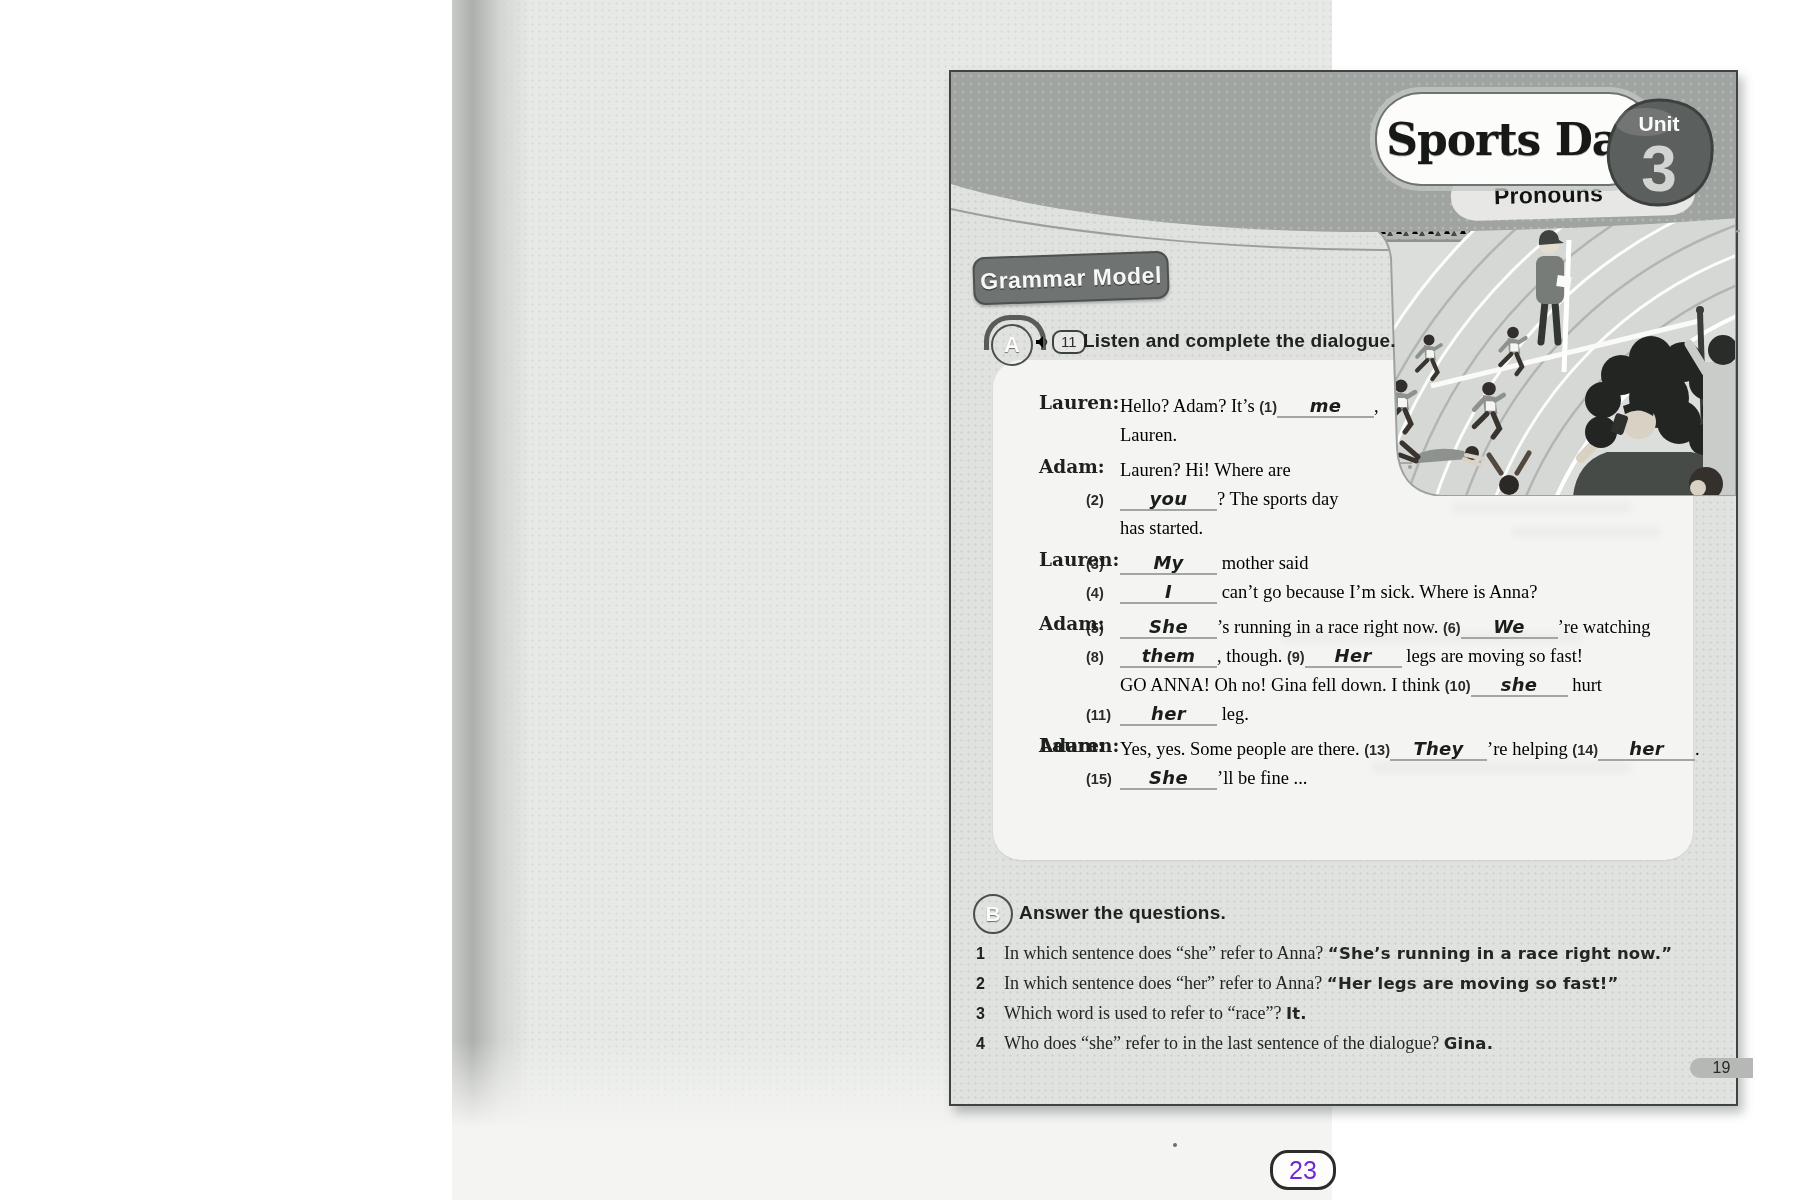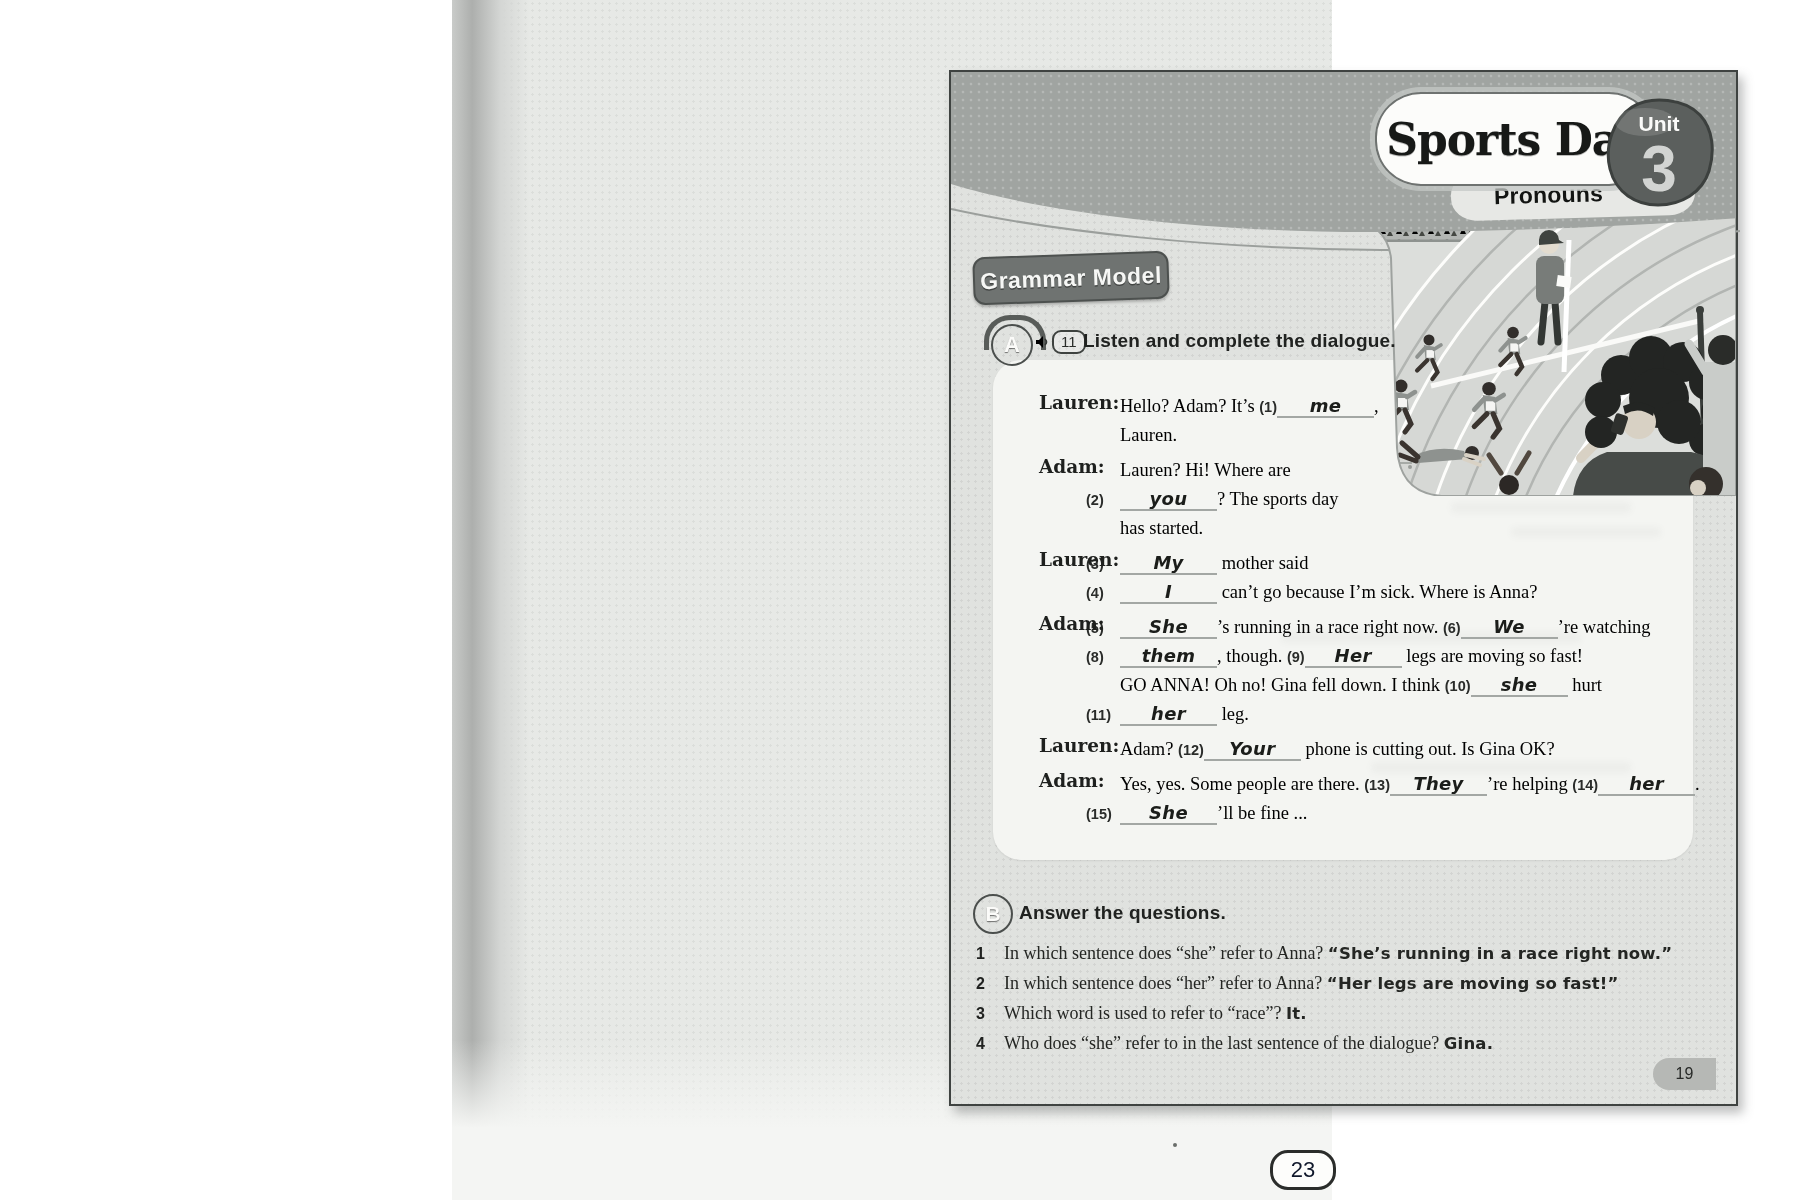--- a/index.html
+++ b/index.html
@@ -9,21 +9,21 @@
   .scan{position:absolute;left:452px;top:0;width:880px;height:1200px;
         background-color:#e7e9e6;
         background-image:radial-gradient(rgba(140,144,141,.13) 1.3px,rgba(0,0,0,0) 1.4px);
         background-size:7px 7px;}
   .scan .gutter{position:absolute;left:0;top:0;width:78px;height:100%;
         background:linear-gradient(90deg,#c9cbc9 0,#adafad 26%,#d4d6d4 62%,rgba(231,233,230,0) 100%);}
   .scan .bottomfade{position:absolute;left:0;top:1040px;width:100%;height:160px;
         background:linear-gradient(180deg,rgba(246,247,245,0) 0,#f4f5f3 55%);}
   .scan-oval{position:absolute;left:818px;top:1150px;width:60px;height:34px;border:3px solid #2b2d2b;
         border-radius:18px;background:#fdfdfb;display:flex;align-items:center;justify-content:center;
-        font-size:22px;color:#0f172a;}
+        font-size:25px;color:#6d28d9;}
   .speck{position:absolute;left:721px;top:1143px;width:4px;height:4px;border-radius:50%;background:#6a6e6b;}
   
   .page{position:absolute;left:497px;top:70px;width:789px;height:1036px;box-sizing:border-box;
         border:2.5px solid #3f4341;background-color:#e0e2df;
         background-image:radial-gradient(rgba(130,134,131,.15) 1.3px,rgba(0,0,0,0) 1.4px);
         background-size:7px 7px;
         box-shadow:5px 7px 10px rgba(70,73,71,.35);}
   
   .band{position:absolute;left:0;top:0;width:100%;height:170px;z-index:3;
         background-color:#a0a4a1;
@@ -81,21 +81,21 @@
   
   .questions{position:absolute;left:25px;top:866px;z-index:3;font-family:"Liberation Serif",serif;
        font-size:18px;color:#242623;}
   .qrow{line-height:30px;height:30px;white-space:nowrap;}
   .qrow .qnum{display:inline-block;width:28px;font-family:"Liberation Sans",sans-serif;
        font-weight:bold;font-size:16px;color:#202220;}
   .qanswer{font-family:"DejaVu Sans",sans-serif;font-weight:bold;font-size:16.5px;color:#17191
 
 6;letter-spacing:.2px;}
   
-  .tab19{position:absolute;left:702px;top:986px;width:63px;height:32px;background:#b6b8b5;
+  .tab19{position:absolute;left:739px;top:986px;width:63px;height:20px;background:#b6b8b5;
        border-radius:16px 0 0 16px;z-index:3;display:flex;align-items:center;justify-content:center;
        font-size:16px;color:#282a28;text-align:right;}
   
   .ill{position:absolute;left:300px;top:128px;width:485px;height:296px;z-index:2;}
   .ghost{position:absolute;background:#7c807d;opacity:.06;filter:blur(3px);border-radius:4px;z-index:2;}
 </style>
 </head>
 <body>
 
 <div class="stage">
@@ -280,23 +280,20 @@
             <span class="speaker">Adam:</span>
             <div class="lines">
               <div class="line"><span class="num lead">(5) </span><span class="blank">She</span><span>’s running in a race right now. </span><span class="num">(6) </span><span class="blank">We</span><span>’re watching</span></div>
               <div class="line"><span class="num lead">(8) </span><span class="blank">them</span><span>, though. </span><span class="num">(9) </span><span class="blank">Her</span><span> legs are moving so fast!</span></div>
               <div class="line"><span>GO ANNA! Oh no! Gina fell down. I think </span><span class="num">(10) </span><span class="blank">she</span><span> hurt</span></div>
               <div class="line"><span class="num lead">(11) </span><span class="blank">her</span><span> leg.</span></div>
             </div>
           </div>
           <div class="turn">
             <span class="speaker">Lauren:</span>
-            <div class="lines">
-              <div class="line"><span>Adam? </span><span class="num">(12) </span><span class="blank">Your</span><span> phone is cutting out. Is Gina OK?</span></div>
-            </div>
           </div>
           <div class="turn">
             <span class="speaker">Adam:</span>
             <div class="lines">
               <div class="line"><span>Yes, yes. Some people are there. </span><span class="num">(13) </span><span class="blank">They</span><span>’re helping </span><span class="num">(14) </span><span class="blank">her</span><span>.</span></div>
               <div class="line"><span class="num lead">(15) </span><span class="blank">She</span><span>’ll be fine ...</span></div>
             </div>
           </div>
         </div>
 

